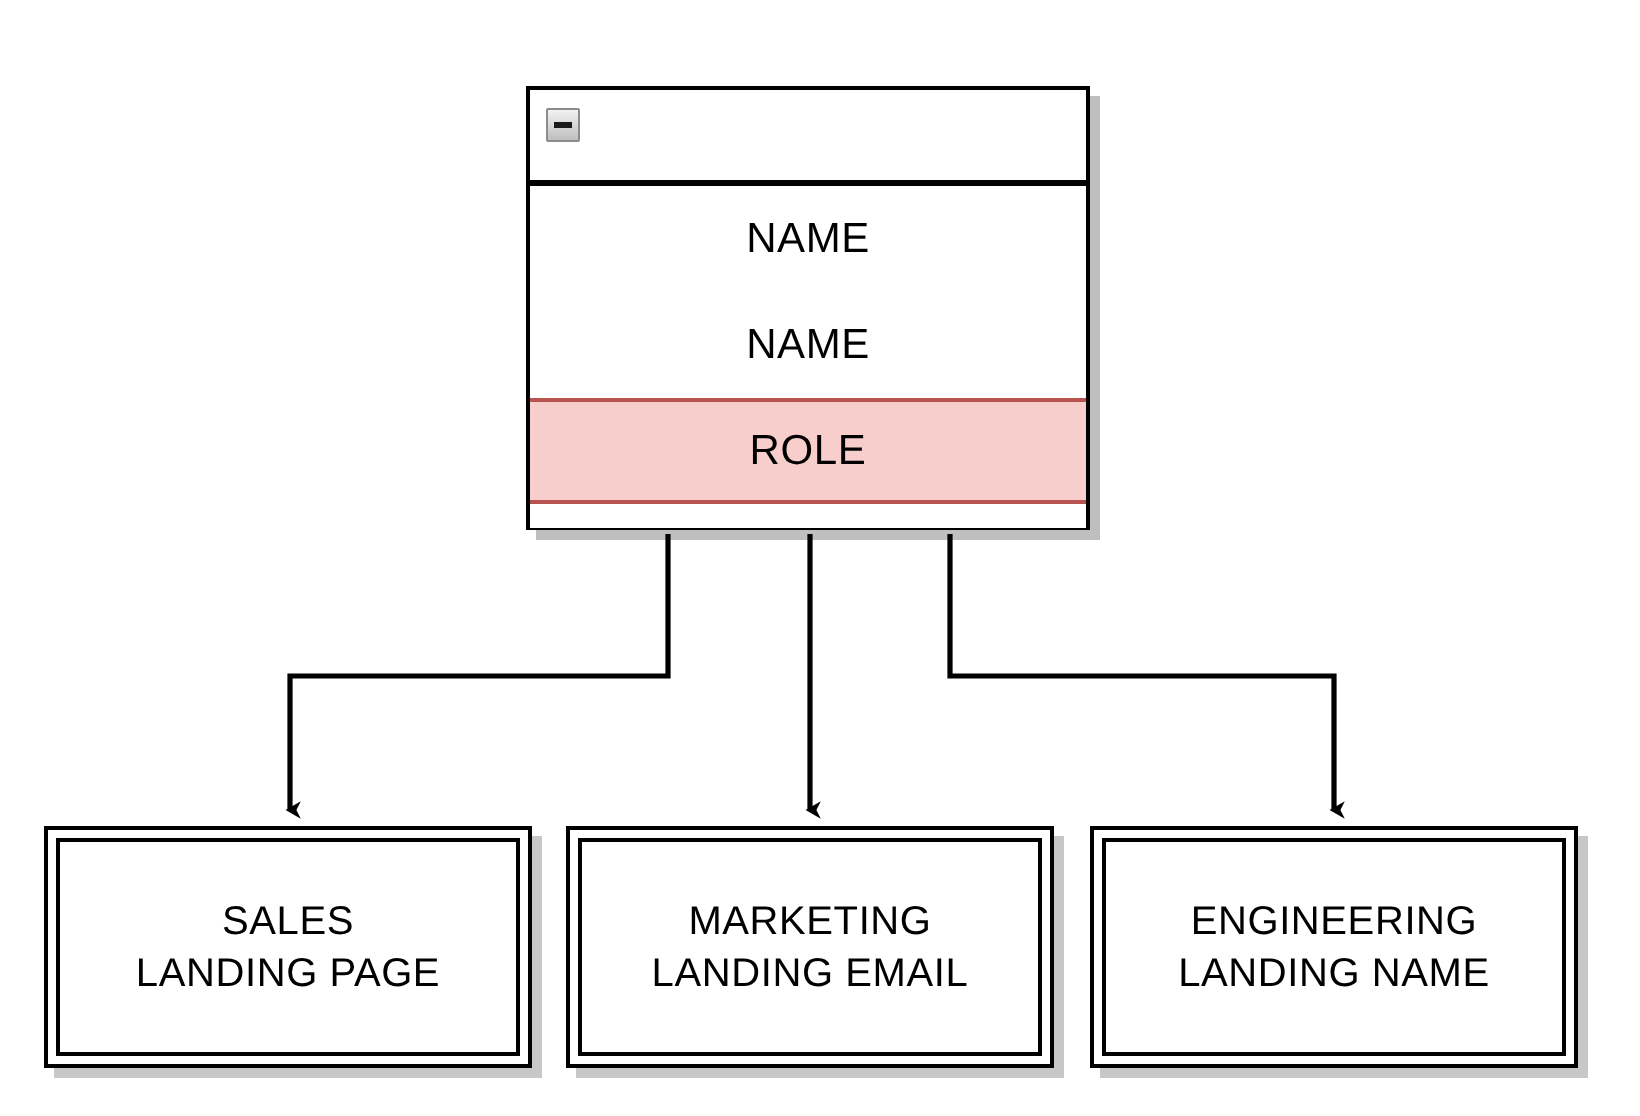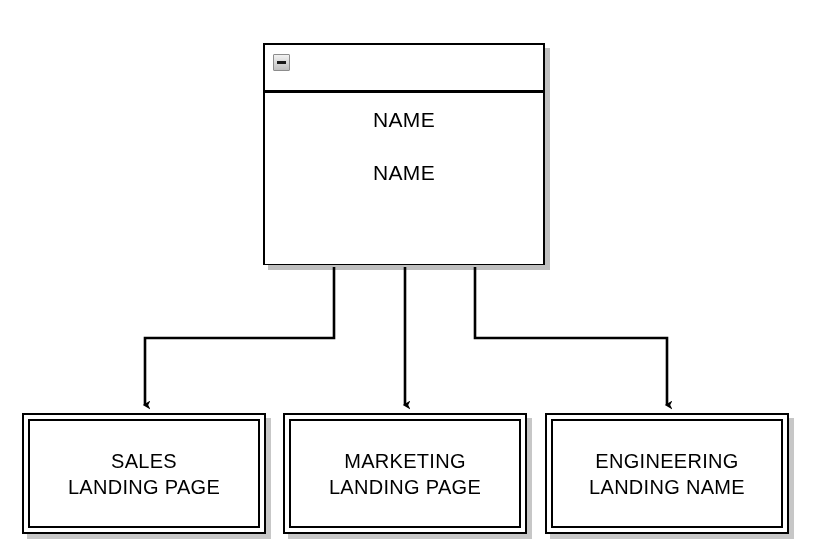--- a/index.html
+++ b/index.html
@@ -174,34 +174,37 @@
         <span class="minus-bar"></span>
       </span>
     </div>
     <div class="entity-body">
       <div class="attr-row">
         <span>NAME</span>
       </div>
       <div class="attr-row">
         <span>NAME</span>
       </div>
+      <div class="attr-row highlighted">
+        <span>ROLE</span>
+      </div>
     </div>
   </div>
 
   <div class="page-node" id="node-sales">
     <div class="inner-frame">
       <span class="label">SALES
 LANDING PAGE</span>
     </div>
   </div>
 
   <div class="page-node" id="node-marketing">
     <div class="inner-frame">
       <span class="label">MARKETING
-LANDING PAGE</span>
+LANDING EMAIL</span>
     </div>
   </div>
 
   <div class="page-node" id="node-engineering">
     <div class="inner-frame">
       <span class="label">ENGINEERING
 LANDING NAME</span>
     </div>
   </div>
 

